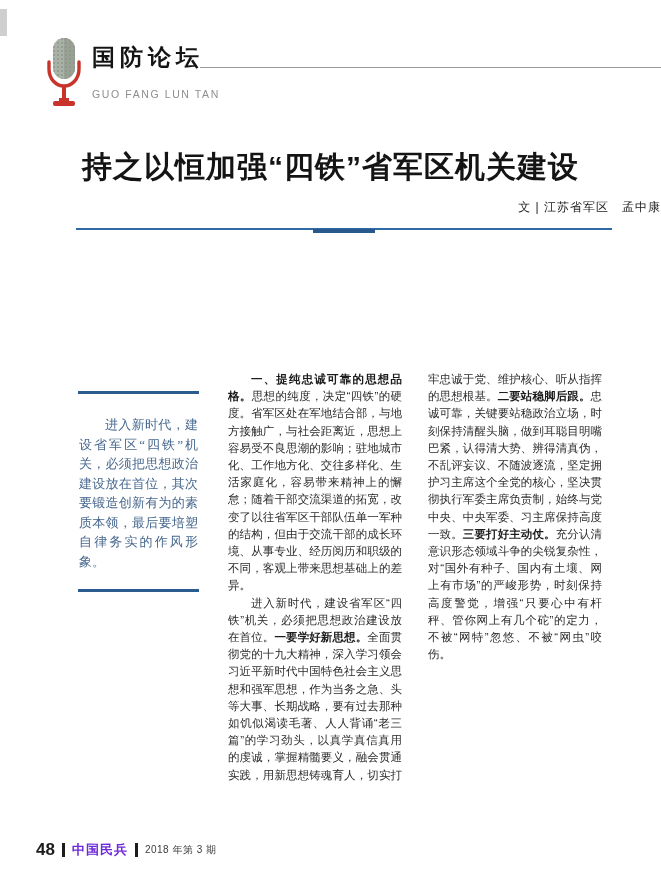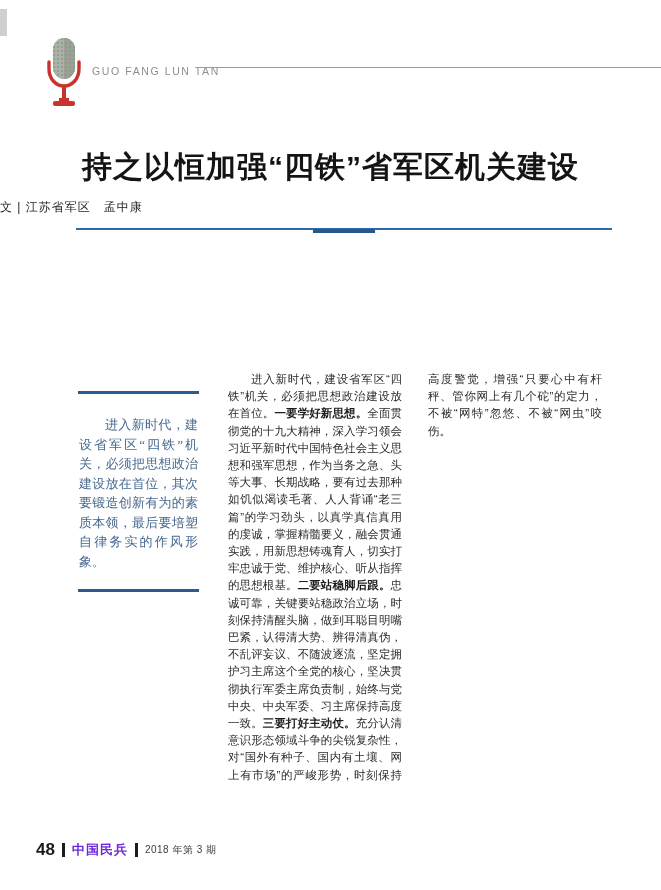--- a/index.html
+++ b/index.html
@@ -11,21 +11,21 @@
   .scan-artifact{position:absolute;left:0;top:9px;width:7px;height:27px;background:#cfcfcf;}
   
   .mic{position:absolute;left:44px;top:37px;}
   .brand{position:absolute;left:92px;top:46px;}
   .brand-cn{font-size:23px;font-weight:bold;color:#141414;letter-spacing:5px;line-height:1;}
   .brand-en{font-size:10.5px;color:#8e8e8e;letter-spacing:1.6px;margin-top:20px;line-height:1;}
   .masthead-rule{position:absolute;left:200px;top:67px;right:0;height:1px;background:#9b9b9b;}
   
   h1.title{position:absolute;left:0;right:0;top:149px;margin:0;text-align:center;
     font-size:30px;font-weight:bold;color:#141414;letter-spacing:1px;line-height:1.2;}
-  .byline{position:absolute;left:0;right:0;top:199px;text-align:left;
+  .byline{position:absolute;left:0;right:0;top:199px;text-align:right;
     font-size:12px;color:#222;letter-spacing:1px;}
   .title-divider{position:absolute;left:76px;top:228px;width:536px;height:5px;}
   .title-divider .thin{position:absolute;left:0;right:0;top:0;height:2px;background:#2e6aa5;}
   .title-divider .thick{position:absolute;left:50%;transform:translateX(-50%);top:1px;width:62px;height:4px;background:#28588c;}
   
   .pull-quote{position:absolute;left:78px;top:391px;width:121px;}
   .q-bar{height:3px;background:#2a5c90;}
   .q-text{margin:0;padding:21px 1px 18px 1px;text-indent:2em;text-align:justify;
     font-family:"Liberation Serif","DejaVu Serif",serif;
     font-size:13px;line-height:19.5px;color:#47688e;}
@@ -56,40 +56,42 @@
     </defs>
     <rect x="9" y="1" width="22" height="41" rx="11" fill="#aab2a7"></rect>
     <path d="M20 1 a11 11 0 0 1 11 11 v19 a11 11 0 0 1 -11 11 z" fill="#99a195"></path>
     <rect x="9" y="1" width="22" height="41" rx="11" fill="url(#mesh)"></rect>
     <path d="M5 25 v7 c0 10 7 17 15 17 s15 -7 15 -17 v-7" fill="none" stroke="#c8342c" stroke-width="3.4" stroke-linecap="round"></path>
     <rect x="18" y="50" width="4" height="12" fill="#c8342c"></rect>
     <rect x="15" y="61" width="10" height="4" fill="#c8342c"></rect>
     <rect x="9" y="64" width="22" height="5" rx="2" fill="#c8342c"></rect>
   </svg>
   <div class="brand">
+    <div class="brand-cn">国防论坛</div>
     <div class="brand-en">GUO FANG LUN TAN</div>
   </div>
   <div class="masthead-rule"></div>
 </header>
 
 <h1 class="title">持之以恒加强“四铁”省军区机关建设</h1>
 <div class="byline">文 | 江苏省军区　孟中康</div>
 
 <div class="title-divider">
   <span class="thin"></span>
   <span class="thick"></span>
 </div>
 
 <aside class="pull-quote">
   <div class="q-bar"></div>
   <p class="q-text">进入新时代，建设省军区“四铁”机关，必须把思想政治建设放在首位，其次要锻造创新有为的素质本领，最后要培塑自律务实的作风形象。</p>
   <div class="q-bar"></div>
 </aside>
 
 <div class="article-columns">
+  <p><b>一、提纯忠诚可靠的思想品格。</b><span>思想的纯度，决定“四铁”的硬度。省军区处在军地结合部，与地方接触广，与社会距离近，思想上容易受不良思潮的影响；驻地城市化、工作地方化、交往多样化、生活家庭化，容易带来精神上的懈怠；随着干部交流渠道的拓宽，改变了以往省军区干部队伍单一军种的结构，但由于交流干部的成长环境、从事专业、经历阅历和职级的不同，客观上带来思想基础上的差异。</span></p>
   <p><span>进入新时代，建设省军区“四铁”机关，必须把思想政治建设放在首位。</span><b>一要学好新思想。</b><span>全面贯彻党的十九大精神，深入学习领会习近平新时代中国特色社会主义思想和强军思想，作为当务之急、头等大事、长期战略，要有过去那种如饥似渴读毛著、人人背诵“老三篇”的学习劲头，以真学真信真用的虔诚，掌握精髓要义，融会贯通实践，用新思想铸魂育人，切实打牢忠诚于党、维护核心、听从指挥的思想根基。</span><b>二要站稳脚后跟。</b><span>忠诚可靠，关键要站稳政治立场，时刻保持清醒头脑，做到耳聪目明嘴巴紧，认得清大势、辨得清真伪，不乱评妄议、不随波逐流，坚定拥护习主席这个全党的核心，坚决贯彻执行军委主席负责制，始终与党中央、中央军委、习主席保持高度一致。</span><b>三要打好主动仗。</b><span>充分认清意识形态领域斗争的尖锐复杂性，对“国外有种子、国内有土壤、网上有市场”的严峻形势，时刻保持高度警觉，增强“只要心中有杆秤、管你网上有几个砣”的定力，不被“网特”忽悠、不被“网虫”咬伤。</span></p>
 </div>
 
 <footer class="page-footer">
   <span class="pg">48</span>
   <span class="fdiv"></span>
   <span class="mag">中国民兵</span>
   <span class="fdiv"></span>
   <span class="issue">2018 年第 3 期</span>
 </footer>

